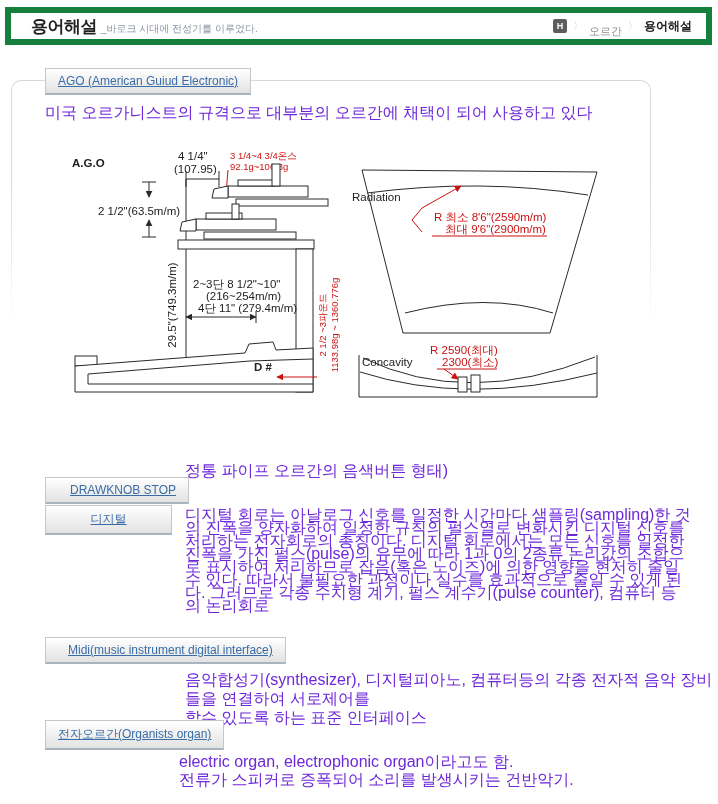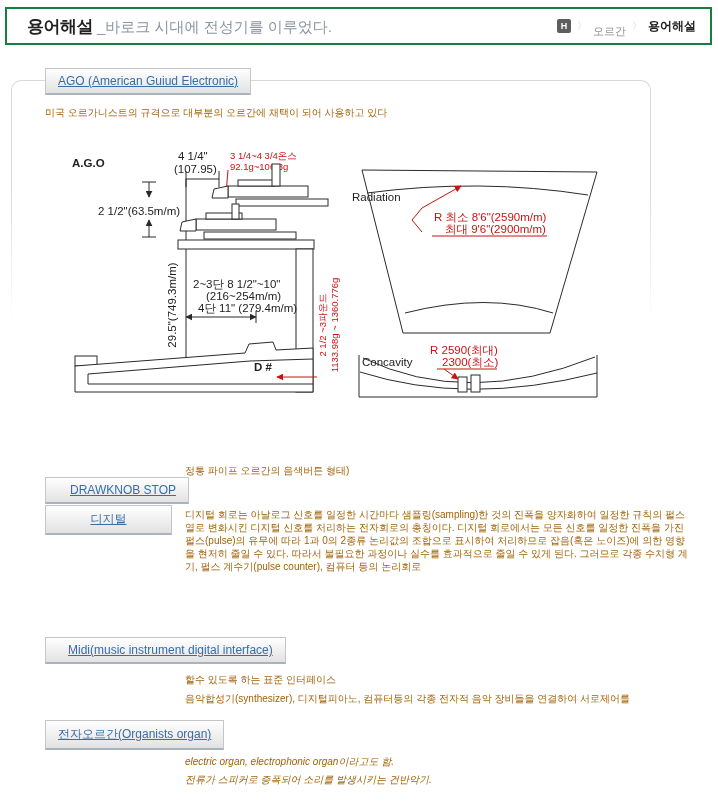--- a/index.html
+++ b/index.html
@@ -4,27 +4,27 @@
 <style>
   html,body{margin:0;padding:0;}
   body{
     width:718px;height:804px;position:relative;background:#ffffff;
     font-family:"Liberation Sans","DejaVu Sans",sans-serif;color:#333;
     overflow:hidden;
   }
   
   .topbar{
     position:absolute;left:5px;top:7px;width:707px;height:38px;box-sizing:border-box;
-    border:2px solid #15803d;background:#fff;
+    border:6px solid #15803d;background:#fff;
     display:flex;align-items:center;justify-content:space-between;
     padding:0 14px 0 20px;
   }
   .title-wrap{display:flex;align-items:baseline;}
   .page-title{font-size:17px;font-weight:bold;color:#222;letter-spacing:-0.5px;}
-  .page-subtitle{font-size:15px;color:#8b94a2;margin-left:4px;}
+  .page-subtitle{font-size:10px;color:#8b94a2;margin-left:4px;}
   .breadcrumb{display:flex;align-items:center;gap:6px;font-size:11px;}
   .home-badge{width:14px;height:14px;background:#5d5d5d;border-radius:2px;color:#fff;
     font-size:9px;font-weight:bold;display:flex;align-items:center;justify-content:center;}
   .crumb-sep{color:#c0c0c0;font-size:10px;}
   .crumb{color:#8f8f8f;text-decoration:none;margin-top:11px;}
   .crumb-current{color:#222;font-weight:bold;font-size:12px;}
 
   
   .content-box{
     position:absolute;left:11px;top:80px;width:640px;height:360px;box-sizing:border-box;
@@ -43,26 +43,26 @@
     text-align:center;font-size:12px;color:#3a6da6;text-decoration:underline;
     background:linear-gradient(#ffffff,#e2e2e2);
     border:1px solid #c6c6c6;border-bottom:2px solid #a9b3bf;cursor:pointer;white-space:nowrap;
   }
   #ago-label{top:68px;}
   #drawknob-label{top:477px;padding-left:24px;}
   #digital-label{top:505px;}
   #midi-label{top:637px;padding-left:22px;}
   #organ-label{top:720px;}
 
-  .desc{position:absolute;font-size:10px;color:#a16207;line-height:17px;}
+  .desc{position:absolute;font-size:16px;color:#6d28d9;line-height:17px;}
   #ago-desc{left:45px;top:104px;}
   #drawknob-desc{left:185px;top:462px;}
   #digital-desc{left:185px;top:508px;width:507px;line-height:13px;}
   #midi-desc{left:185px;top:670px;line-height:19px;}
-  #organ-desc{left:185px;top:753px;line-height:18px;font-style:italic;}
+  #organ-desc{left:179px;top:753px;line-height:18px;}
 
   #ago-diagram{position:absolute;left:60px;top:140px;}
   #ago-diagram text{font-family:"Liberation Sans","DejaVu Sans",sans-serif;fill:#222;font-size:11.5px;}
   #ago-diagram .ln{stroke:#2a2a2a;stroke-width:1;fill:none;}
   #ago-diagram .shape{stroke:#2a2a2a;stroke-width:1;fill:#ffffff;}
   #ago-diagram .rln{stroke:#c11;stroke-width:1;fill:none;}
   #ago-diagram .rtxt{fill:#c11;}
   #ago-diagram .small{font-size:9.5px;}
   #ago-diagram .b{font-weight:bold;}
 </style>
@@ -179,21 +179,21 @@
 </svg>
 
 <div class="label-box" id="drawknob-label">DRAWKNOB STOP</div>
 <div class="desc" id="drawknob-desc">정통 파이프 오르간의 음색버튼 형태)</div>
 
 <div class="label-box" id="digital-label">디지털</div>
 <div class="desc" id="digital-desc">디지털 회로는 아날로그 신호를 일정한 시간마다 샘플링(sampling)한 것의 진폭을 양자화하여 일정한 규칙의 펄스열로 변화시킨 디지털 신호를 처리하는 전자회로의 총칭이다. 디지털 회로에서는 모든 신호를 일정한 진폭을 가진 펄스(pulse)의 유무에 따라 1과 0의 2종류 논리값의 조합으로 표시하여 처리하므로 잡음(혹은 노이즈)에 의한 영향을 현저히 줄일 수 있다. 따라서 불필요한 과정이나 실수를 효과적으로 줄일 수 있게 된다. 그러므로 각종 수치형 계기, 펄스 계수기(pulse counter), 컴퓨터 등의 논리회로</div>
 
 <div class="label-box" id="midi-label">Midi(music instrument digital interface)</div>
 <div class="desc" id="midi-desc">
+  <div>음악합성기(synthesizer), 디지털피아노, 컴퓨터등의 각종 전자적 음악 장비들을 연결하여 서로제어를</div>
   <div>할수 있도록 하는 표준 인터페이스</div>
-  <div>음악합성기(synthesizer), 디지털피아노, 컴퓨터등의 각종 전자적 음악 장비들을 연결하여 서로제어를</div>
 </div>
 
 <div class="label-box" id="organ-label">전자오르간(Organists organ)</div>
 <div class="desc" id="organ-desc">
   <div>electric organ, electrophonic organ이라고도 함.</div>
   <div>전류가 스피커로 증폭되어 소리를 발생시키는 건반악기.</div>
 </div>
 
 </body></html>

